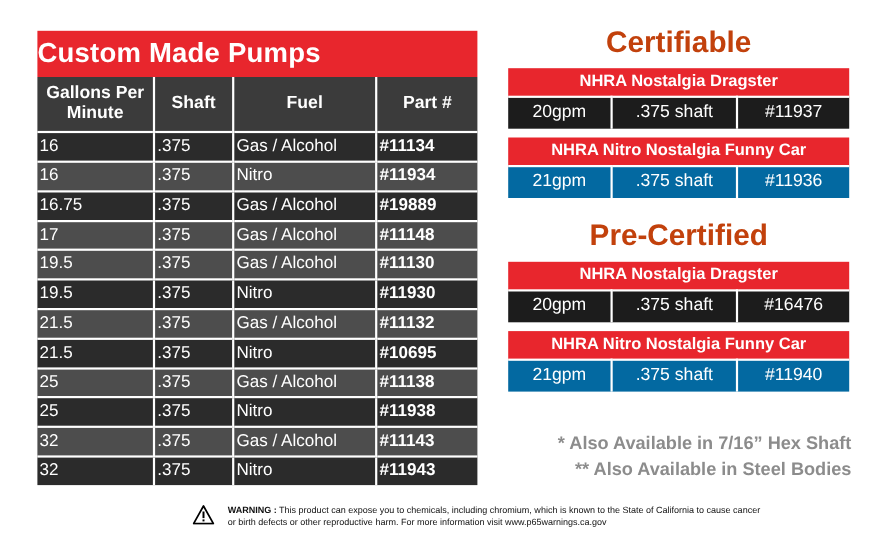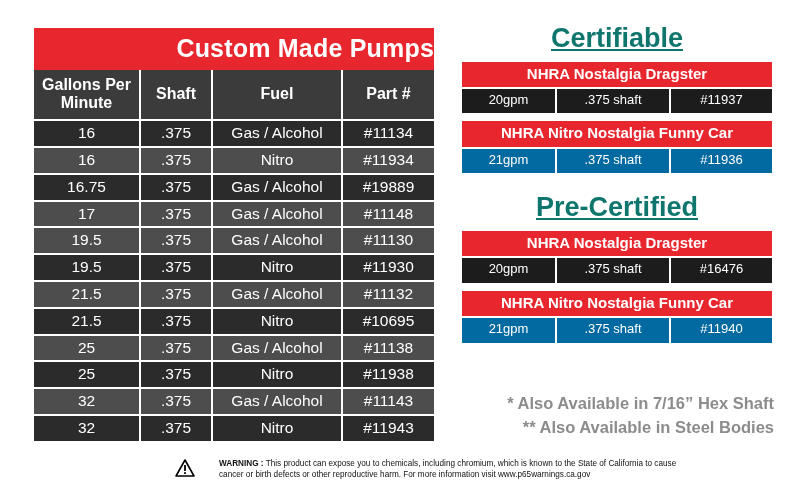--- a/index.html
+++ b/index.html
@@ -25,21 +25,21 @@
   
   .left-table {
     position: absolute;
     left: 34px;
     top: 28px;
     width: 400px;
   }
   .lt-title {
     background: #e8262d;
     color: #ffffff;
-    text-align: right;
+    text-align: left;
     font-size: 25px;
     font-weight: bold;
     letter-spacing: 0.2px;
     padding: 7px 0 9px 0;
     line-height: 1.05;
   }
   table.lt {
     border-collapse: collapse;
     width: 400px;
     table-layout: fixed;
@@ -52,51 +52,49 @@
     font-weight: bold;
     text-align: center;
     padding: 6px 2px 7px 2px;
     border-right: 2px solid #ffffff;
     line-height: 1.12;
     vertical-align: middle;
   }
   table.lt th:last-child { border-right: none; }
   table.lt td {
     font-size: 15.5px;
-    text-align: center;
     color: #ffffff;
     padding: 3px 2px 4px 2px;
     border-right: 2px solid #ffffff;
     border-top: 2px solid #ffffff;
     line-height: 1.15;
   }
-  table.lt td:last-child { border-right: none; }
+  table.lt td:last-child { border-right: none; font-weight: bold; }
   tr.row-dark td { background: #2b2b2b; }
   tr.row-light td { background: #4d4d4d; }
 
   .c-gpm { width: 106px; }
   .c-shaft { width: 72px; }
   .c-fuel { width: 130px; }
   .c-part { width: 92px; }
 
   
   .right-col {
     position: absolute;
     left: 462px;
     top: 24px;
     width: 310px;
   }
   .sec-head {
     text-align: center;
     font-size: 27px;
     font-weight: bold;
-    color: #0f766e;
+    color: #c2410c;
     line-height: 1.1;
     margin: 0 0 8px 0;
-    text-decoration: underline;
   }
   .sec-head.second {
     margin-top: 20px;
   }
   table.rt {
     border-collapse: collapse;
     width: 310px;
     table-layout: fixed;
     margin-bottom: 8px;
   }
@@ -105,21 +103,21 @@
     color: #ffffff;
     font-size: 15px;
     font-weight: bold;
     text-align: center;
     padding: 4px 0 5px 0;
     line-height: 1.1;
   }
   table.rt .vrow td {
     background: #1c1c1c;
     color: #ffffff;
-    font-size: 13px;
+    font-size: 16px;
     text-align: center;
     padding: 4px 0 6px 0;
     border-right: 2px solid #ffffff;
     border-top: 2px solid #ffffff;
     line-height: 1.1;
   }
   table.rt .vrow td:last-child { border-right: none; }
   table.rt .vrow.grey td { background: #0369a1; }
 
   .rc-a { width: 94px; }
@@ -140,21 +138,21 @@
   }
 
   
   .warning {
     position: absolute;
     left: 175px;
     top: 458px;
     width: 520px;
     display: flex;
     align-items: flex-start;
-    gap: 24px;
+    gap: 12px;
   }
   .warn-tri {
     flex: 0 0 auto;
     margin-top: 1px;
   }
   .warn-text {
     font-size: 8.2px;
     line-height: 1.35;
     color: #111;
   }

